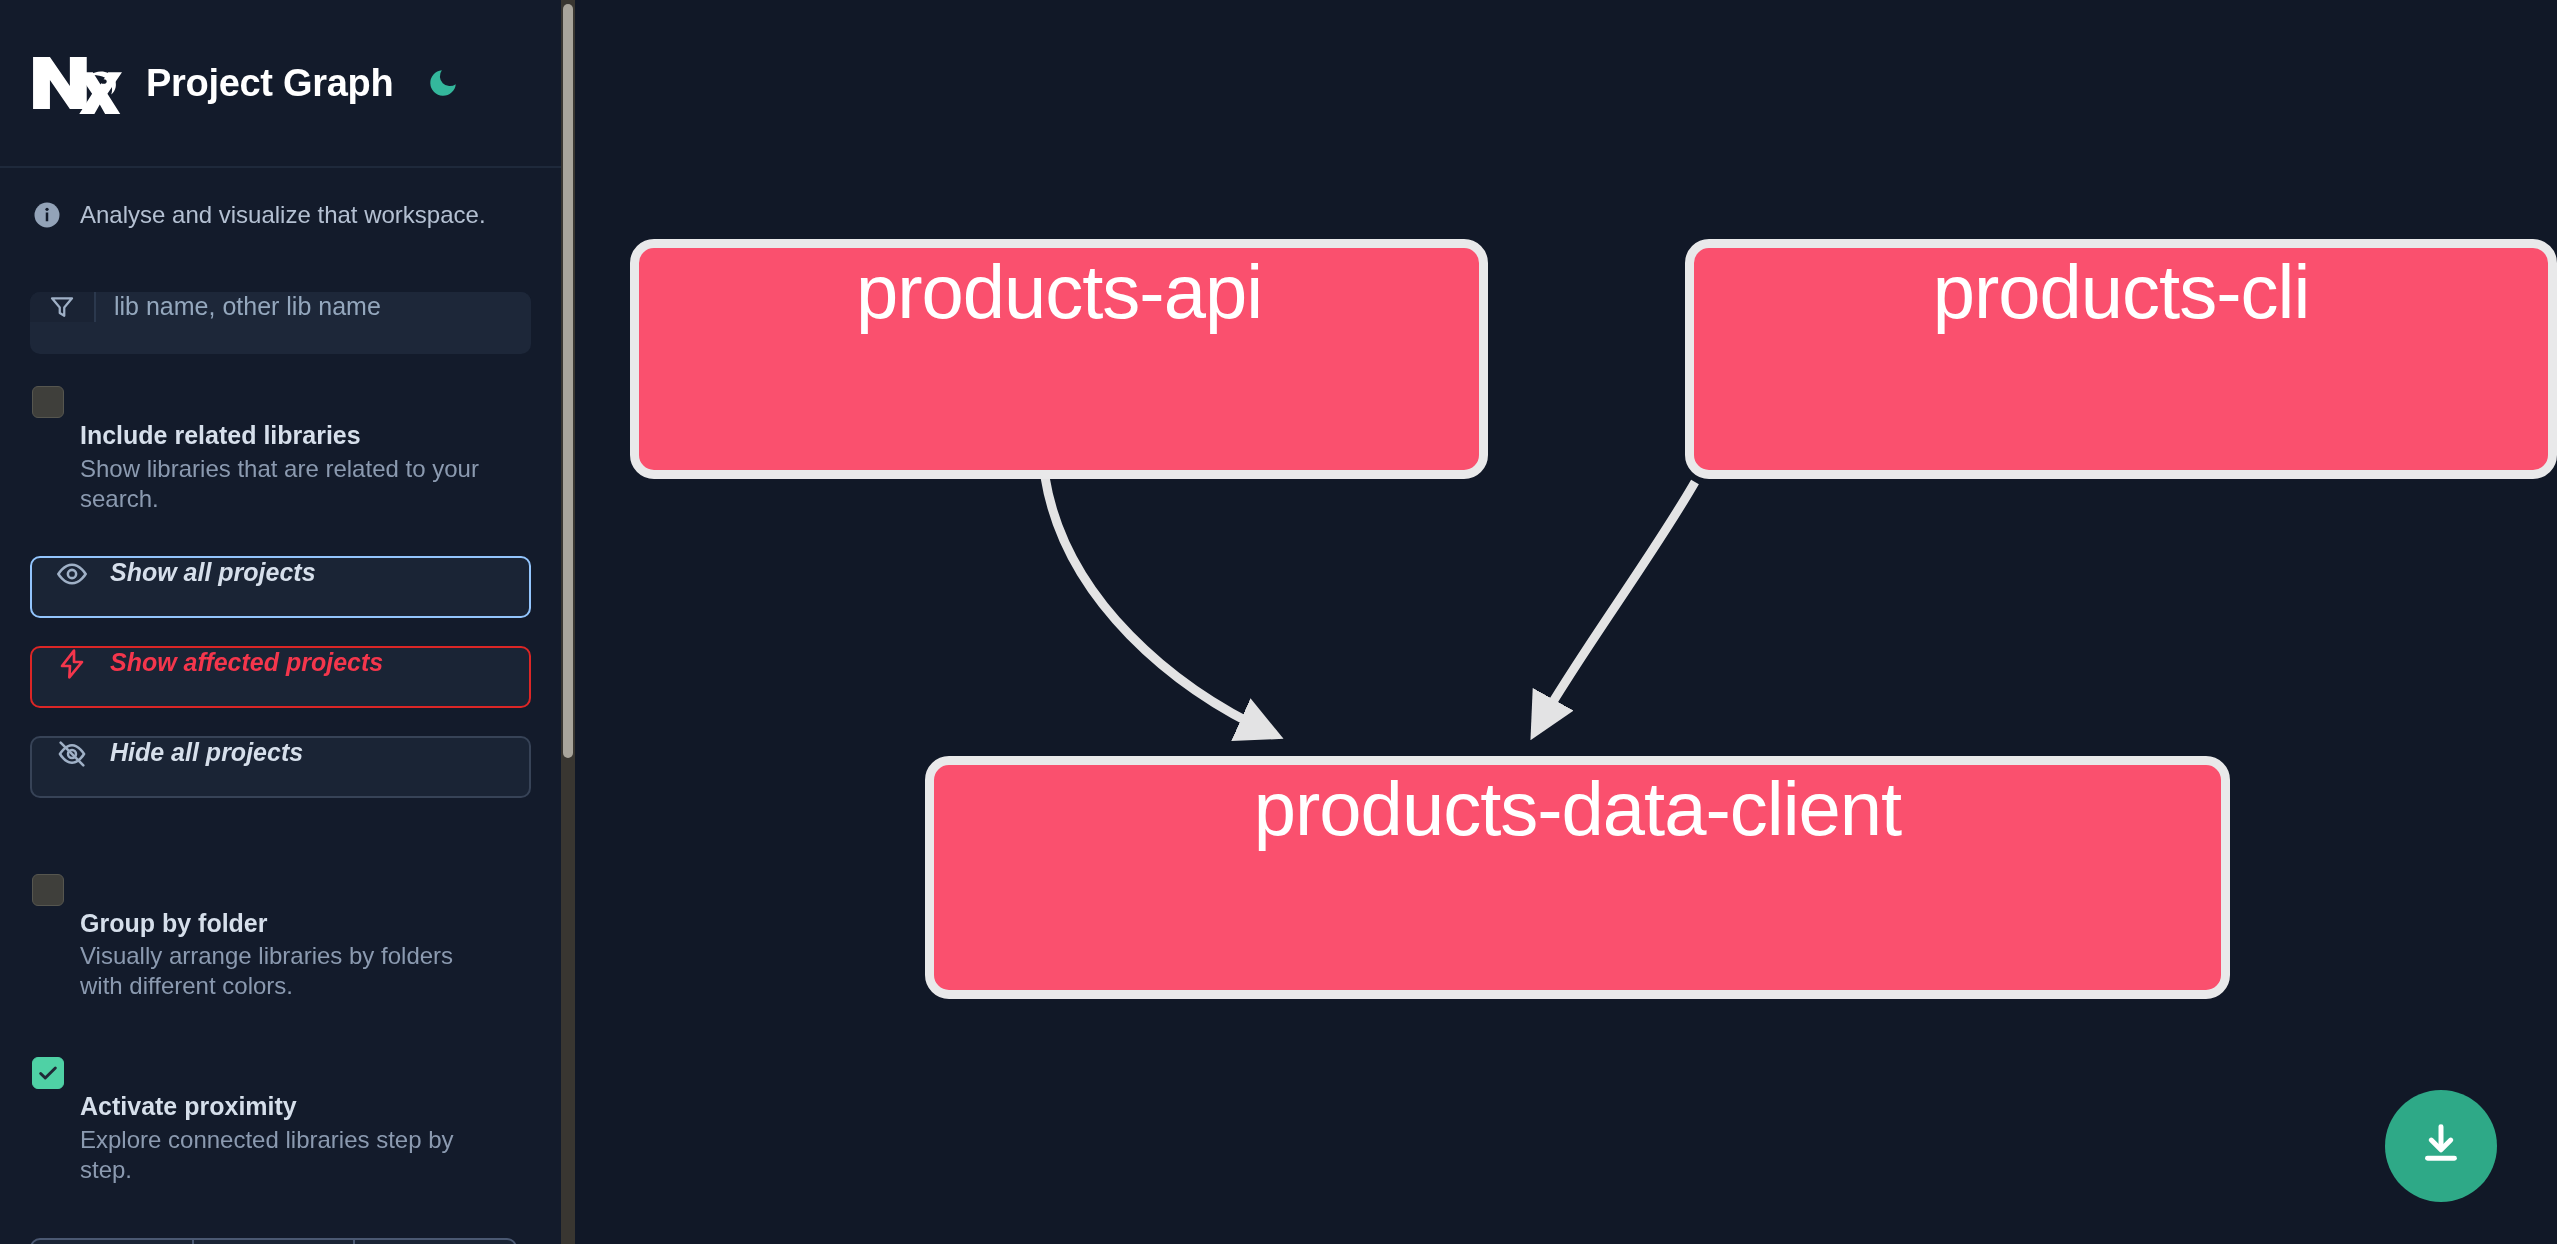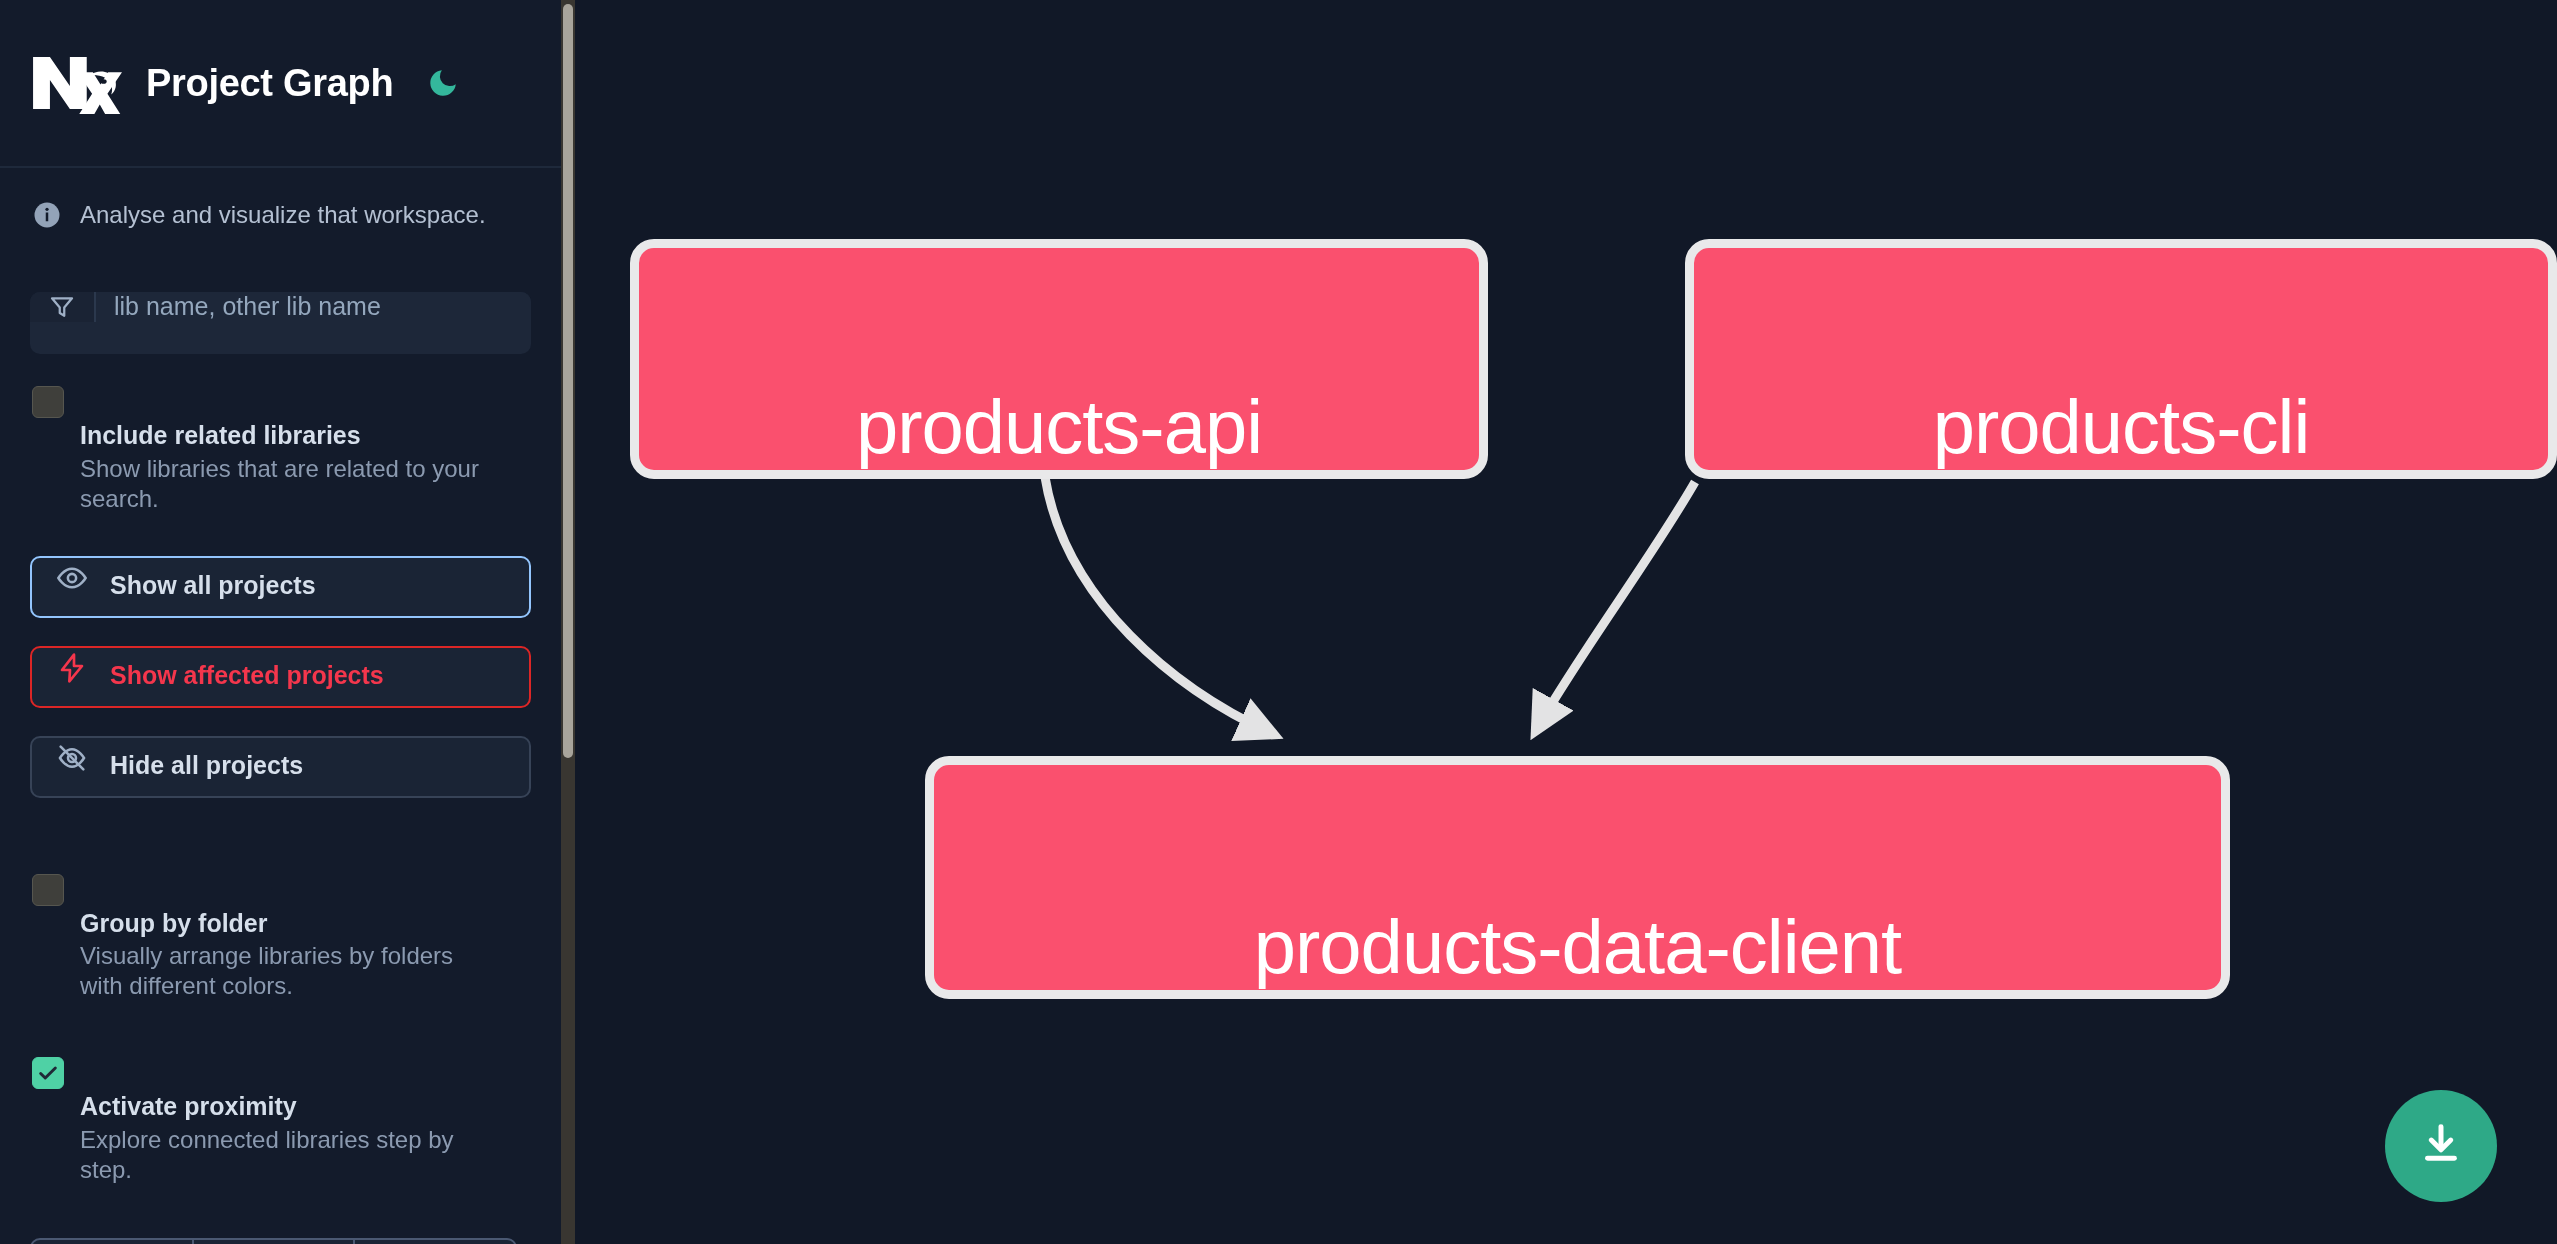--- a/index.html
+++ b/index.html
@@ -126,32 +126,33 @@
   .check-desc {
     font-size: 24px;
     color: #8b9ab0;
     line-height: 1.25;
     margin-top: 4px;
     max-width: 400px;
   }
 
   .btn {
     display: flex;
-    align-items: flex-end;
+    align-items: flex-start;
     gap: 22px;
     margin: 0 30px;
     height: 62px;
-    padding: 16px 24px;
+    padding: 0 24px;
     border-radius: 10px;
     background: #1a2435;
     border: 2px solid #374357;
     font-size: 25px;
     font-weight: 700;
     color: #d6dfeb;
     cursor: pointer;
+    font-style: italic;
   }
   .btn.primary { border-color: #93c5fd; }
   .btn.danger { border-color: #dc2626; color: #f4364c; }
   .btn svg { flex: 0 0 auto; }
 
   .btn-group-peek {
     position: absolute;
     left: 30px;
     right: 44px;
     bottom: -56px;
@@ -190,21 +191,21 @@
     overflow: hidden;
   }
   .graph-svg { position: absolute; inset: 0; width: 100%; height: 100%; }
 
   .node {
     position: absolute;
     background: #fa506e;
     border: 9px solid #e9e9ea;
     border-radius: 24px;
     display: flex;
-    align-items: flex-end;
+    align-items: flex-start;
     justify-content: center;
     color: #ffffff;
     font-size: 76px;
     font-weight: 400;
     letter-spacing: -1px;
     white-space: nowrap;
     cursor: pointer;
   }
 
   .fab {

